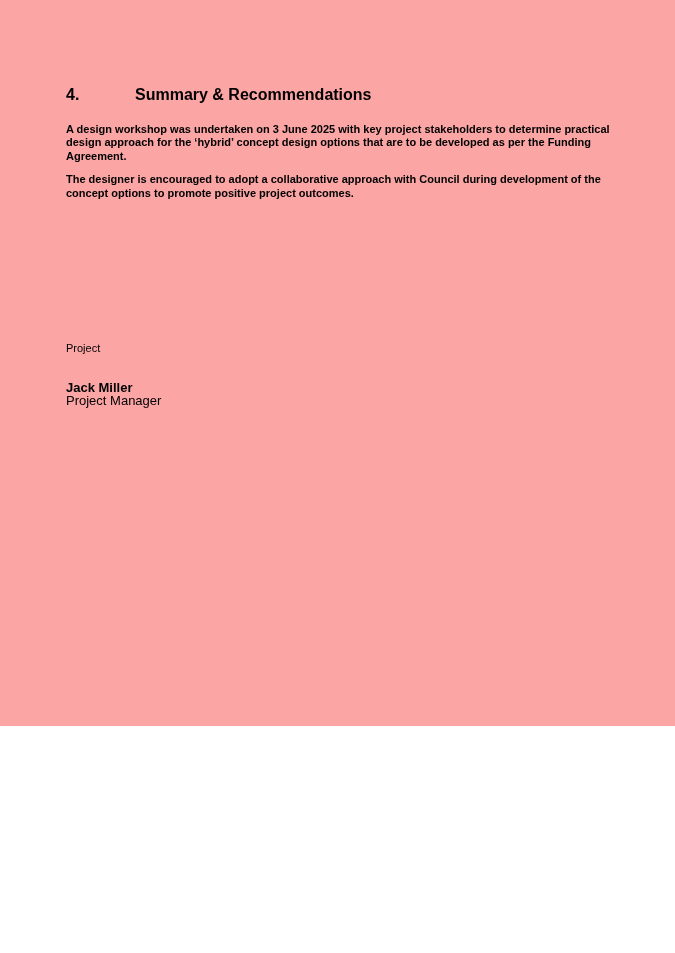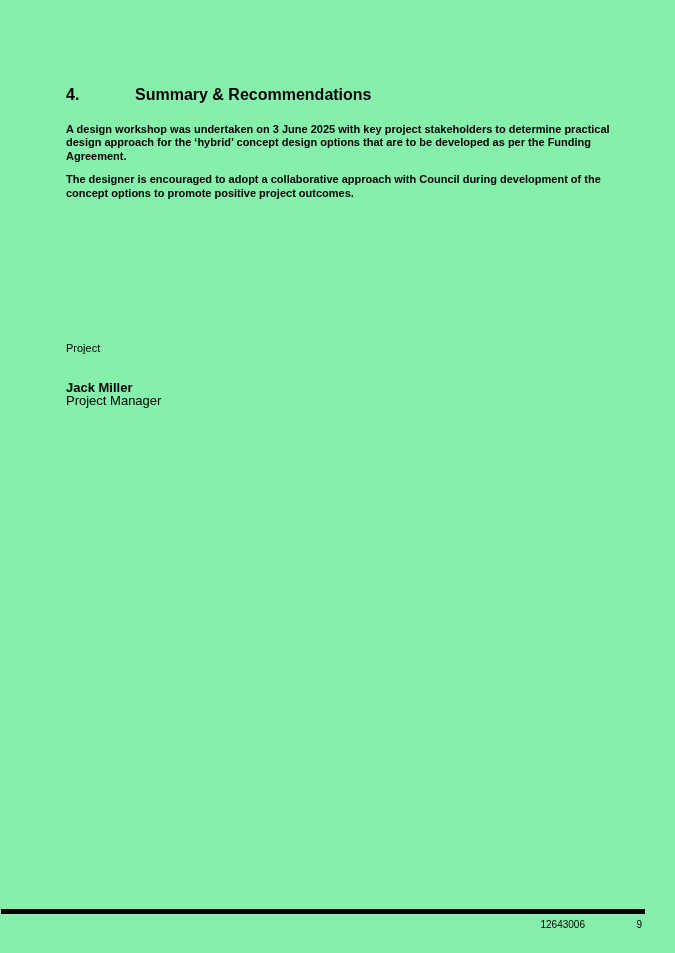--- a/index.html
+++ b/index.html
@@ -7,22 +7,22 @@
   body {
     width: 675px;
     height: 953px;
     background: #ffffff;
     font-family: "Liberation Sans", "DejaVu Sans", sans-serif;
     color: #000000;
   }
   .page {
     position: relative;
     width: 675px;
-    height: 953px;
-    background: #86efac;
+    height: 726px;
+    background: #fca5a5;
     overflow: hidden;
   }
   .heading {
     position: absolute;
     top: 86px;
     left: 66px;
     width: 560px;
     font-size: 16px;
     font-weight: bold;
     line-height: 18px;

